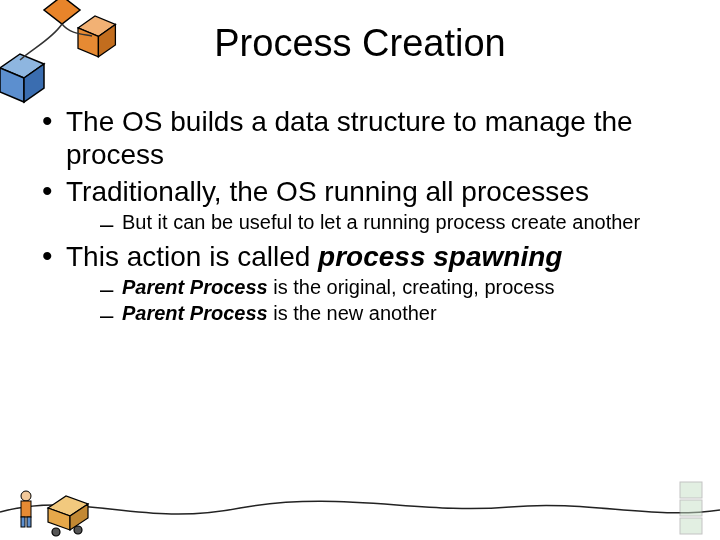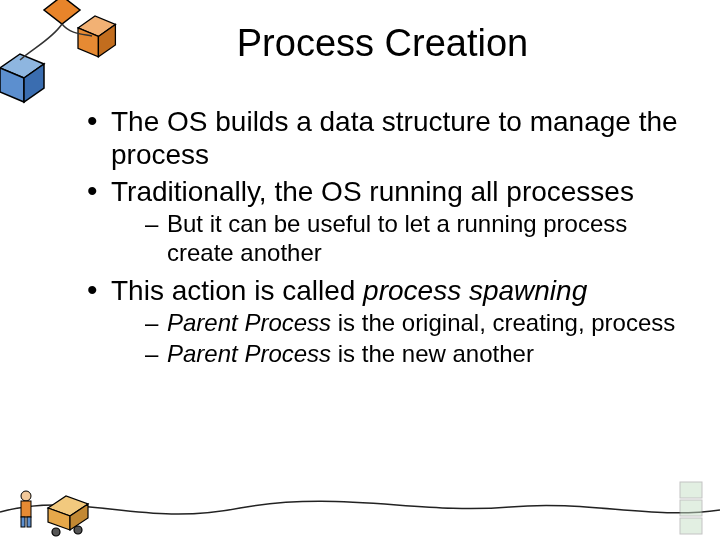--- a/index.html
+++ b/index.html
@@ -11,21 +11,20 @@
     font-family: Arial, Helvetica, sans-serif;
     color: #000;
     overflow: hidden;
     position: relative;
   }
   .slide {
     position: relative;
     width: 720px;
     height: 540px;
     box-sizing: border-box;
-    padding-left: 45px;
   }
   .title {
     text-align: center;
     font-size: 38px;
     font-weight: normal;
     padding-top: 22px;
     padding-bottom: 10px;
   }
   .content {
     margin-left: 30px;
@@ -52,33 +51,33 @@
     font-size: 30px;
   }
   ul.sub {
     list-style: none;
     padding: 0;
     margin: 2px 0 6px 0;
   }
   ul.sub > li {
     position: relative;
     padding-left: 56px;
-    font-size: 24px;
+    font-size: 20px;
     line-height: 1.2;
     margin-bottom: 2px;
   }
   ul.sub > li::before {
     content: "–";
     position: absolute;
     left: 34px;
     top: 0;
     font-size: 24px;
   }
   .bold {
-    font-weight: normal;
+    font-weight: bold;
   }
   .italic {
     font-style: italic;
   }
   .deco {
     position: absolute;
     pointer-events: none;
   }
   .deco-top {
     top: -6px;

